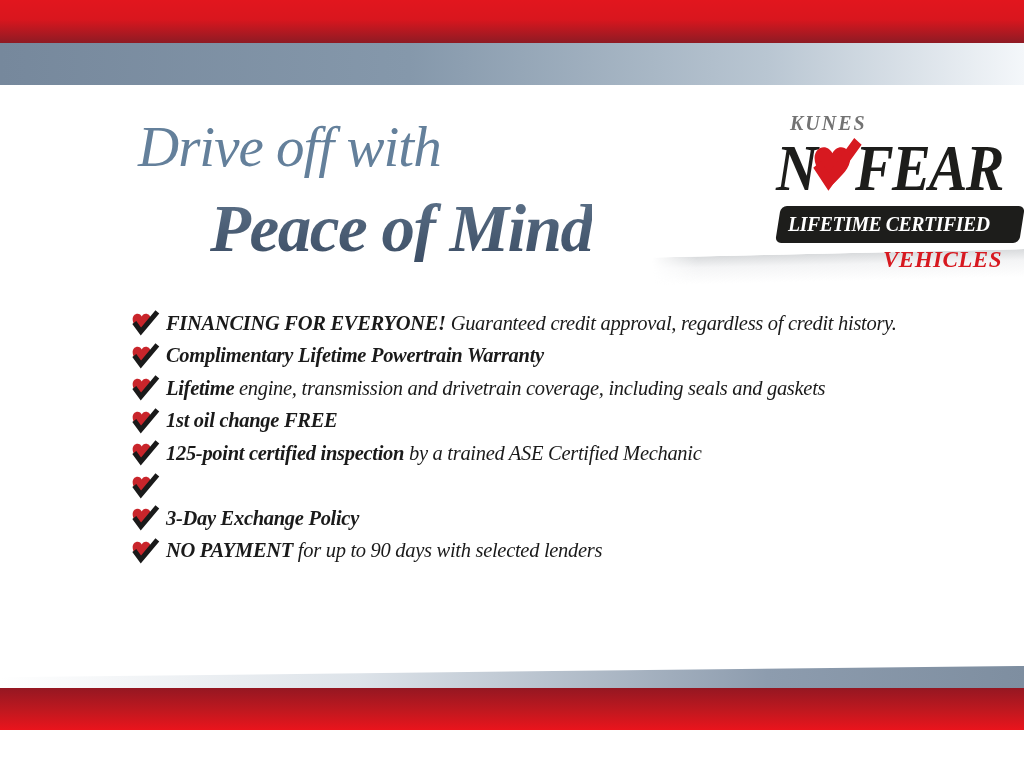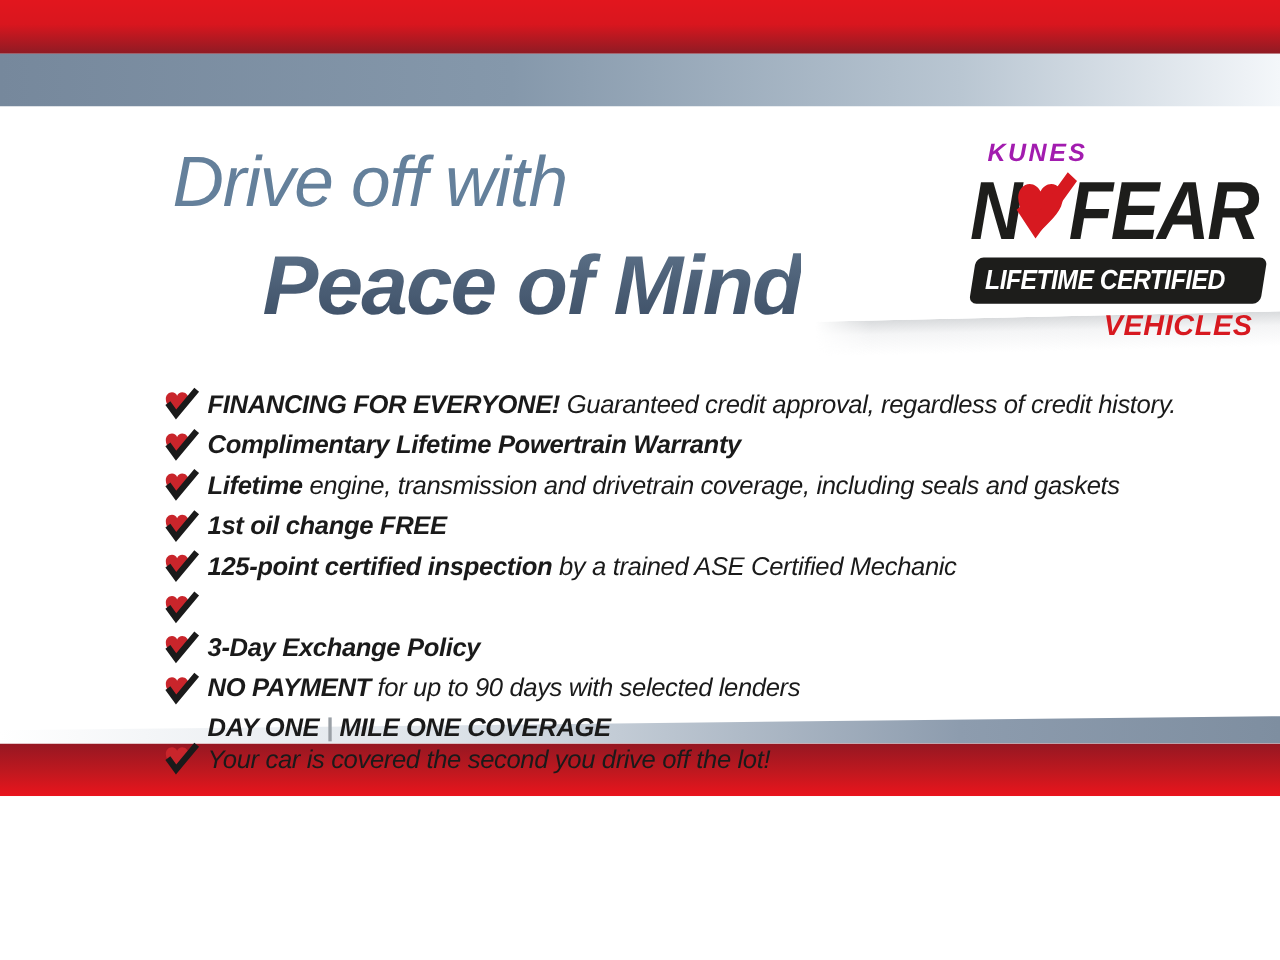--- a/index.html
+++ b/index.html
@@ -1,18 +1,18 @@
 <!DOCTYPE html>
 <html><head>
 <meta charset="utf-8">
 <style>
   html,body{margin:0;padding:0;background:#ffffff;}
   #canvas{
-    position:relative;width:1024px;height:637px;overflow:hidden;background:#ffffff;
-    font-family:Liberation Sans, sans-serif;
+    position:relative;width:1024px;height:730px;overflow:hidden;background:#ffffff;
+    font-family:Liberation Serif, serif;
   }
   
   .band-top-red{
     position:absolute;left:0;top:0;width:1024px;height:43px;
     background:linear-gradient(to bottom,#e2161e 0%,#d9161e 45%,#8e1b24 100%);
   }
   .band-top-stripe{
     position:absolute;left:0;top:43px;width:1024px;height:42px;
     background:linear-gradient(to right,#76889c 0%,#8598ab 40%,#b9c6d2 75%,#f4f7fa 100%);
   }
@@ -41,21 +41,21 @@
   .headline-l2{
     margin-left:72px;margin-top:20px;
     font-size:67px;font-weight:700;line-height:1.0;letter-spacing:-1.5px;
     color:#46586f;
     background:linear-gradient(to bottom,#5d7289 0%,#4a5d74 55%,#3d4f66 100%);
     -webkit-background-clip:text;background-clip:text;-webkit-text-fill-color:transparent;
   }
   
   .logo{position:absolute;left:776px;top:112px;width:240px;font-style:italic;}
   .logo-brand{
-    margin-left:14px;font-size:20px;font-weight:700;color:#a21caf;letter-spacing:2px;
+    margin-left:14px;font-size:20px;font-weight:700;color:#737373;letter-spacing:2px;
   }
   .logo-nofear{
     display:flex;align-items:center;margin-top:0px;
     transform:scaleX(0.88);transform-origin:left center;
     font-size:66px;font-weight:700;color:#1d1d1b;line-height:1.0;letter-spacing:-2px;
   }
   .logo-mark{width:58px;height:54px;margin:-4px -6px 0 -8px;overflow:visible;}
   .logo-banner{
     margin-top:5px;margin-left:2px;width:max-content;
     background:#1d1d1b;border-radius:6px;padding:5px 10px 6px 10px;
@@ -192,24 +192,14 @@
     <svg class="benefit-icon" viewBox="0 0 34 30">
       <path d="M13 26 C7 21 2 17 2 11 C2 7.2 4.8 4.5 8 4.5 C10.3 4.5 12.2 6 13 7.8 C13.8 6 15.7 4.5 18 4.5 C21.2 4.5 24 7.2 24 11 C24 17 19 21 13 26 Z" fill="#c9252b"></path>
       <polyline points="4,15 12,26 32,2" fill="none" stroke="#1a1a1a" stroke-width="6"></polyline>
     </svg>
     <div class="benefit-body">
       <div class="segs"><span class="seg-bold">NO PAYMENT </span><span class="seg-regular">for up to 90 days with selected lenders</span></div>
 
     </div>
   </div>
 
-  <div class="benefit">
-    <svg class="benefit-icon" viewBox="0 0 34 30">
-      <path d="M13 26 C7 21 2 17 2 11 C2 7.2 4.8 4.5 8 4.5 C10.3 4.5 12.2 6 13 7.8 C13.8 6 15.7 4.5 18 4.5 C21.2 4.5 24 7.2 24 11 C24 17 19 21 13 26 Z" fill="#c9252b"></path>
-      <polyline points="4,15 12,26 32,2" fill="none" stroke="#1a1a1a" stroke-width="6"></polyline>
-    </svg>
-    <div class="benefit-body">
-      <div class="segs"><span class="seg-bold">DAY ONE </span><span class="seg-sep">| </span><span class="seg-bold">MILE ONE COVERAGE</span></div>
-      <div class="benefit-subtext">Your car is covered the second you drive off the lot!</div>
-    </div>
-  </div>
 </div>
 </div>
 
 </body></html>

